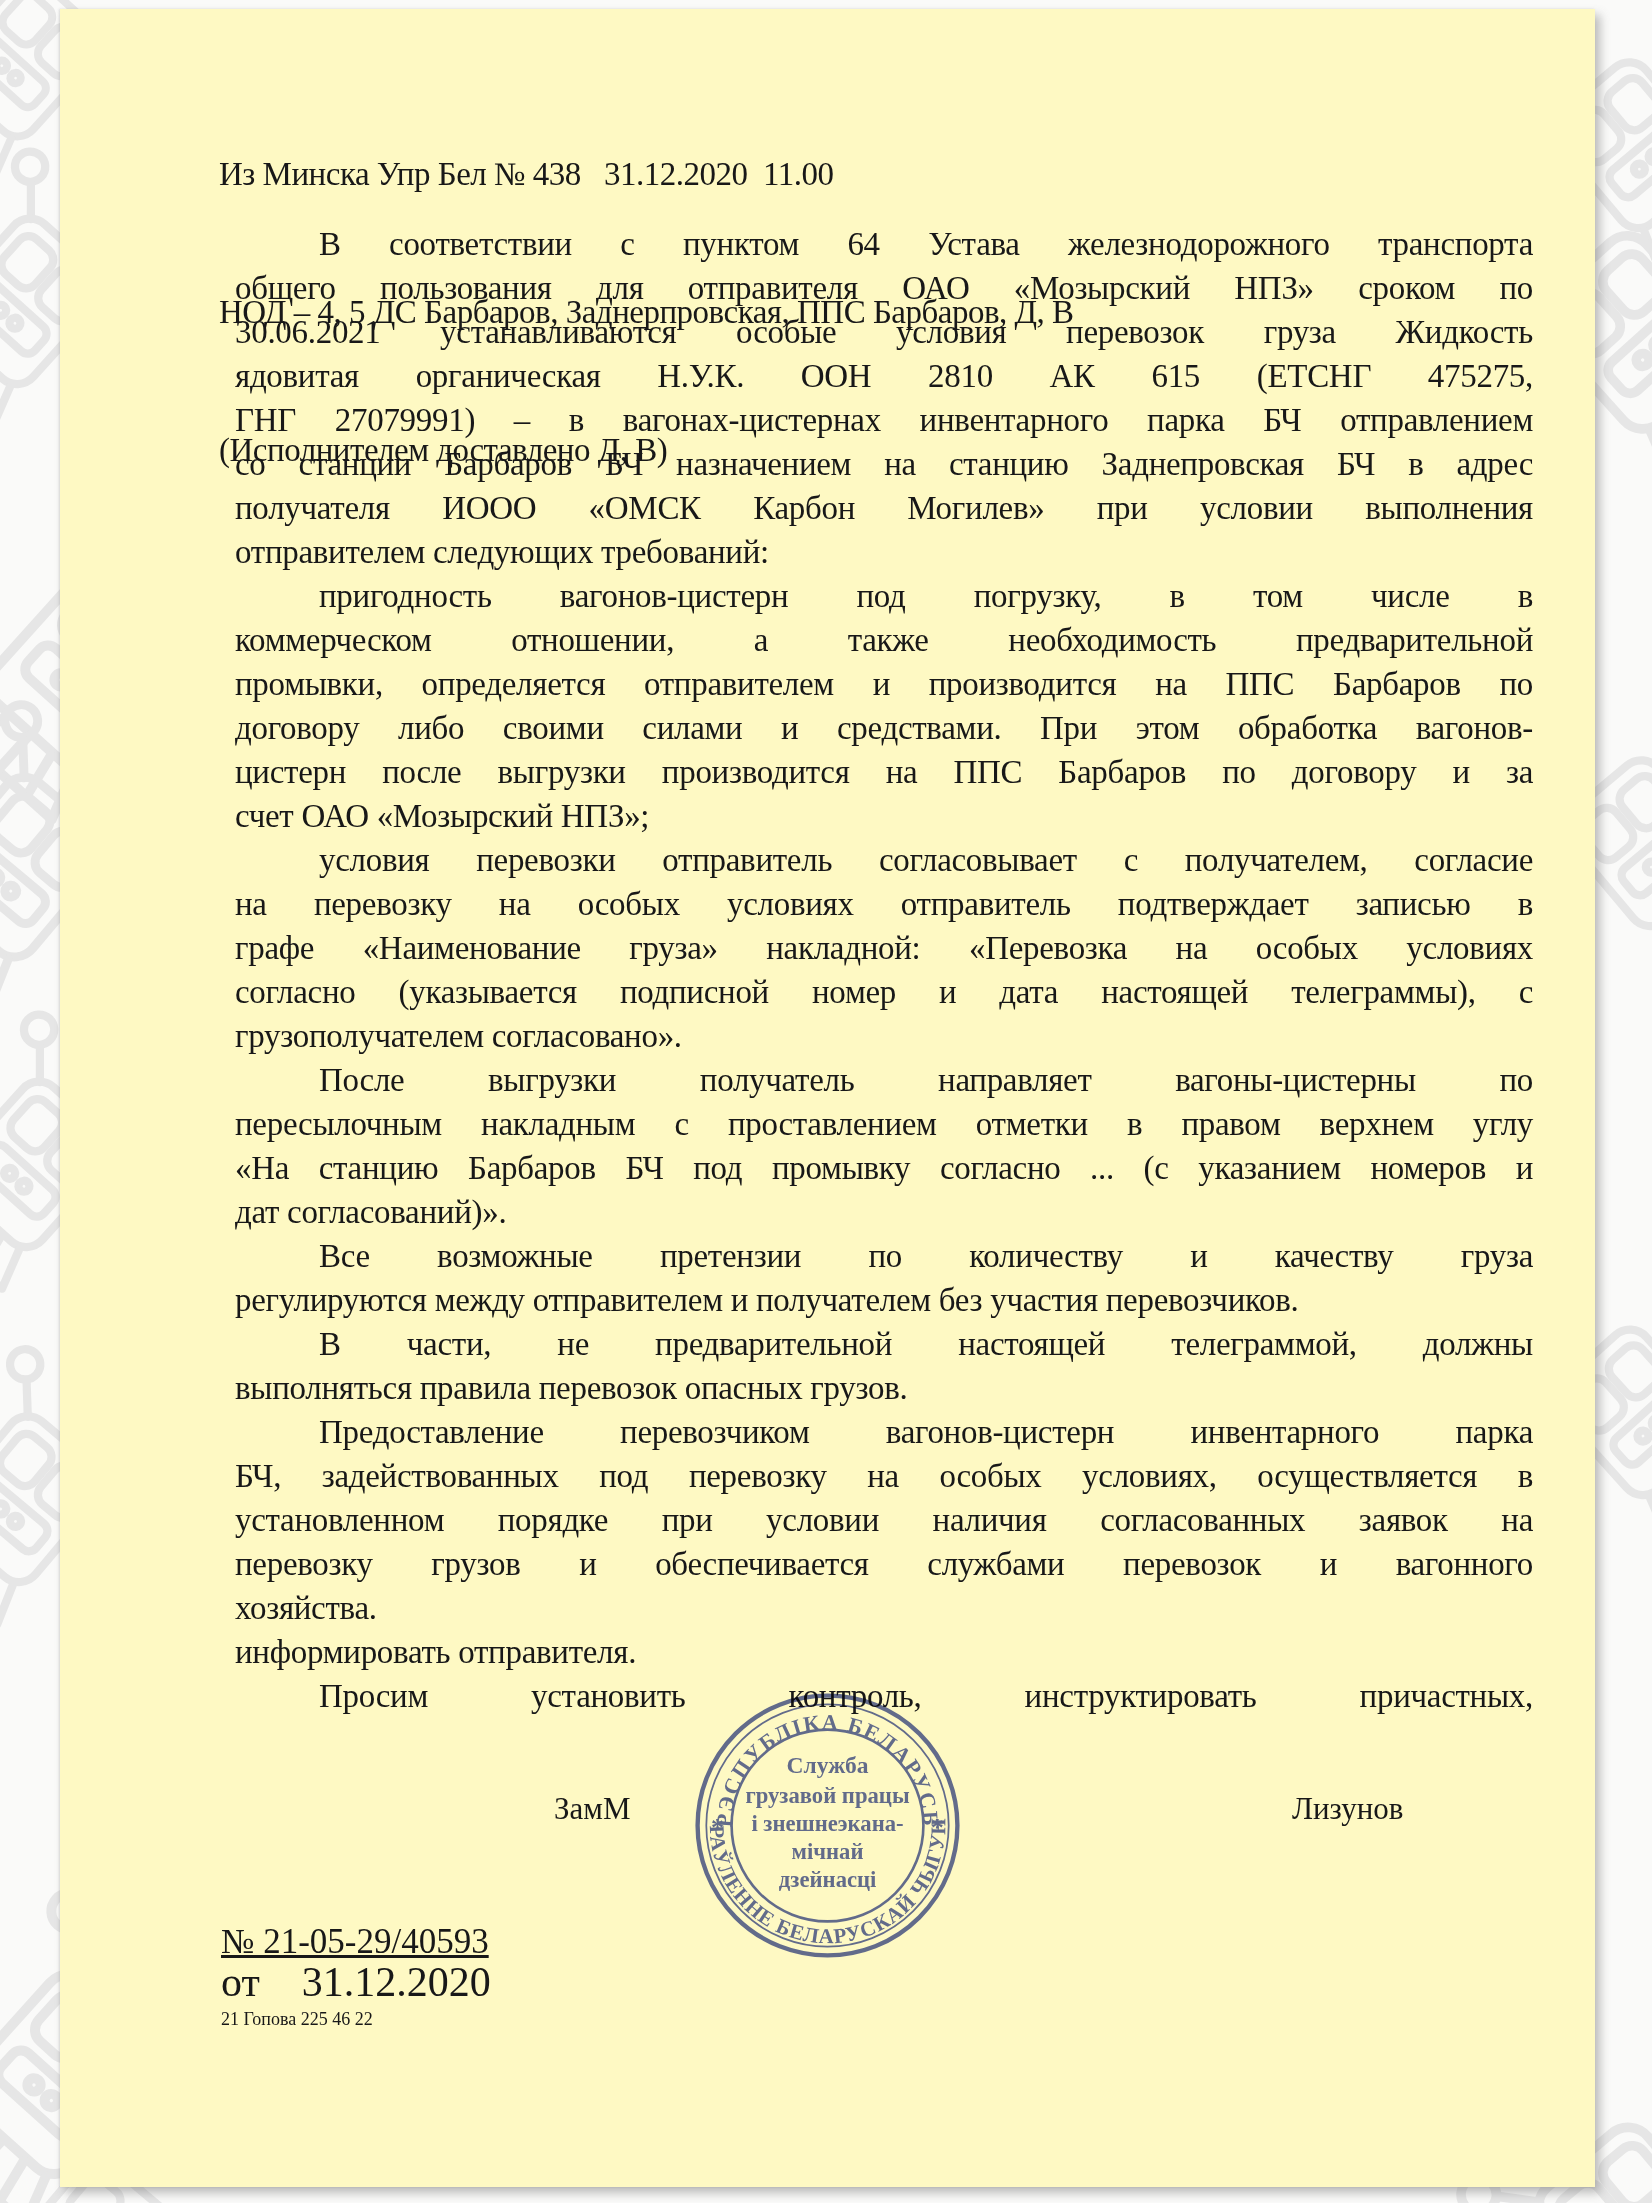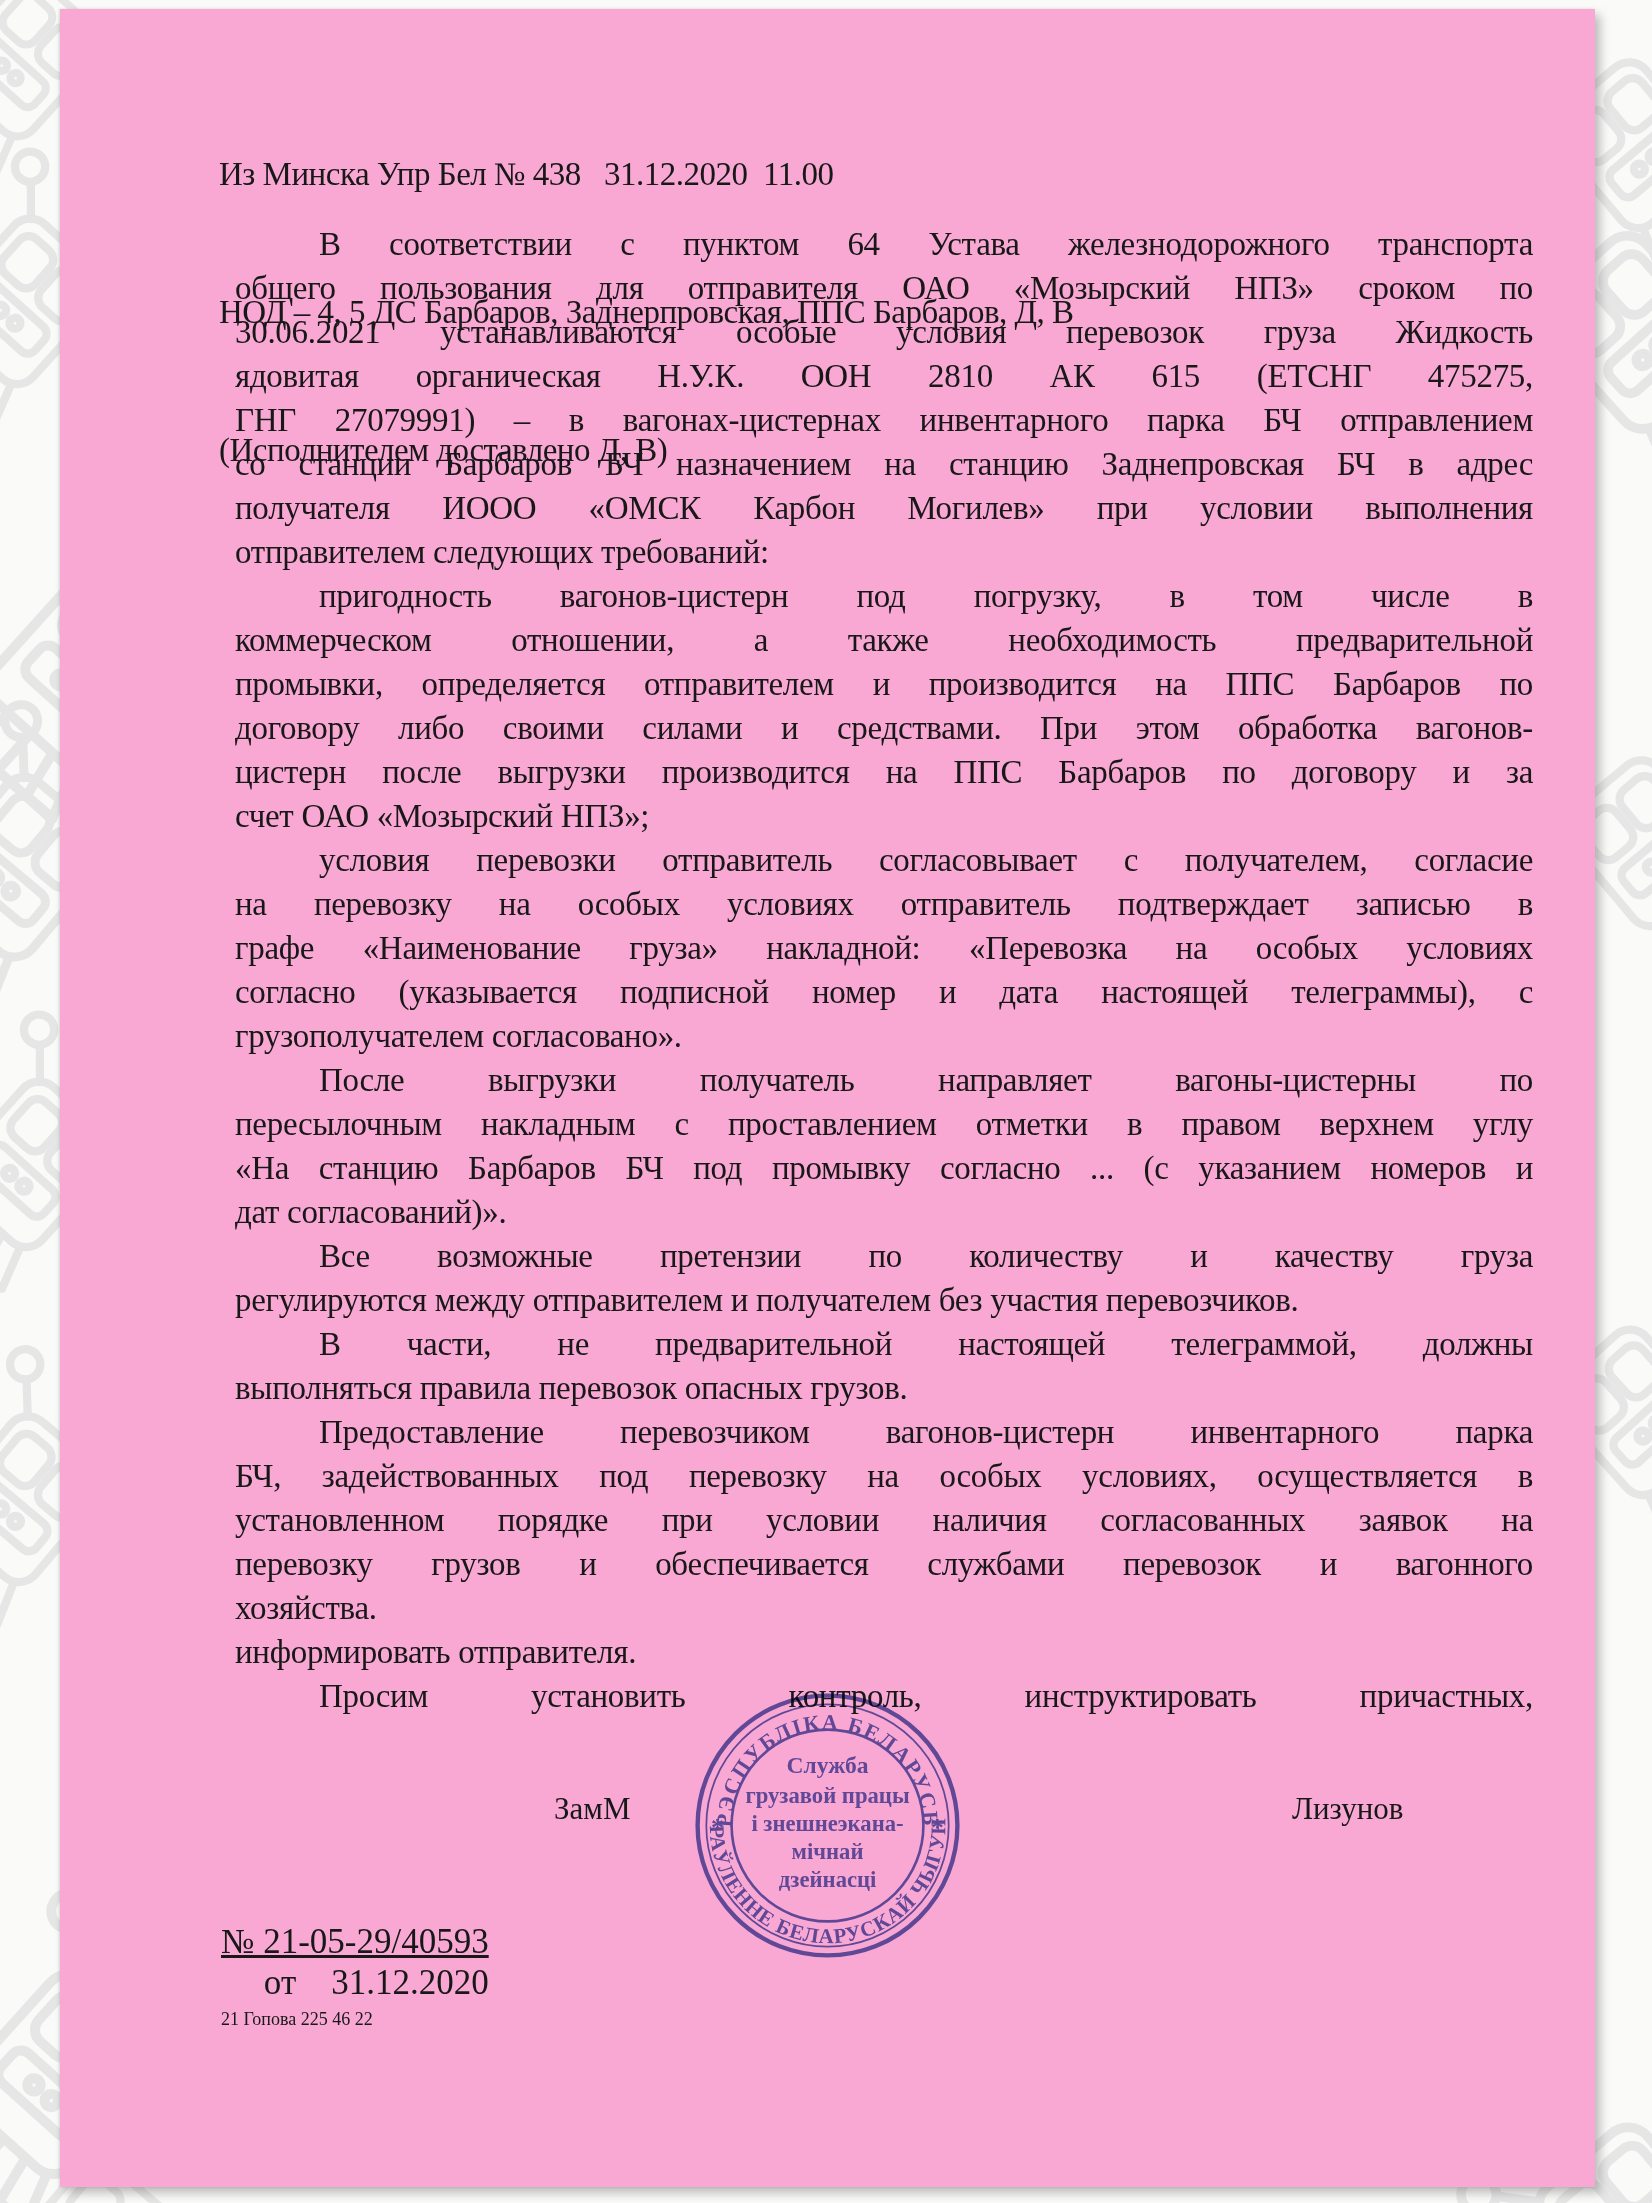--- a/index.html
+++ b/index.html
@@ -2,35 +2,35 @@
 <html style="font-size:14.7px"><head>
 <meta charset="utf-8">
 <style>
   html,body{margin:0;padding:0;background:#f7f7f7;}
   .canvas{position:relative;width:1653px;height:2204px;background:#fafaf9;overflow:hidden;
           font-family:"Liberation Serif", serif;}
   
   .wm{position:absolute;pointer-events:none;}
   .wm svg{display:block;}
   
-  .page{position:absolute;left:60px;top:9.2px;width:1535px;height:2178px;background:#f9a8d4;
+  .page{position:absolute;left:60px;top:9.2px;width:1535px;height:2178px;background:#fef9c3;
         box-shadow:4.6px 5.5px 9.2px rgba(110,110,110,.45), -0.9px 0 1.8px rgba(160,160,160,.3);}
   .ink{color:#181818;}
   .header{position:absolute;left:159px;top:50px;font-size:33px;line-height:46px;
           white-space:pre-wrap;letter-spacing:-0.5px;}
   .docbody{position:absolute;left:175px;top:213px;width:1298px;font-size:33px;letter-spacing:-0.3px;}
   .tline{height:44px;line-height:44px;text-align:justify;overflow:visible;}
   .tline.just{text-align-last:justify;}
   .tline.first{text-indent:84px;}
   .sig-row{position:absolute;left:159px;top:1782px;width:1298px;height:48px;font-size:31px;}
   .sig-pos{position:absolute;left:335px;top:0;}
   .sig-name{position:absolute;left:1073px;top:0;}
   .footer{position:absolute;left:161px;top:1912px;}
   .f-number{font-size:35px;line-height:42px;white-space:pre-wrap;text-decoration:underline;}
-  .f-date{font-size:35px;line-height:39px;white-space:pre-wrap;text-align:right;}
+  .f-date{font-size:42px;line-height:39px;white-space:pre-wrap;text-align:right;}
   .f-exec{font-size:18px;line-height:35px;white-space:pre-wrap;}
   
   .stamp{position:absolute;left:628px;top:1677px;width:279px;height:279px;
          mix-blend-mode:multiply;opacity:.93;}
   .stamp svg{display:block;width:100%;height:100%;}
   .stamp text, .stamp textPath{font-family:"Liberation Serif", serif;font-weight:bold;}
 </style>
 </head>
 <body>
 

